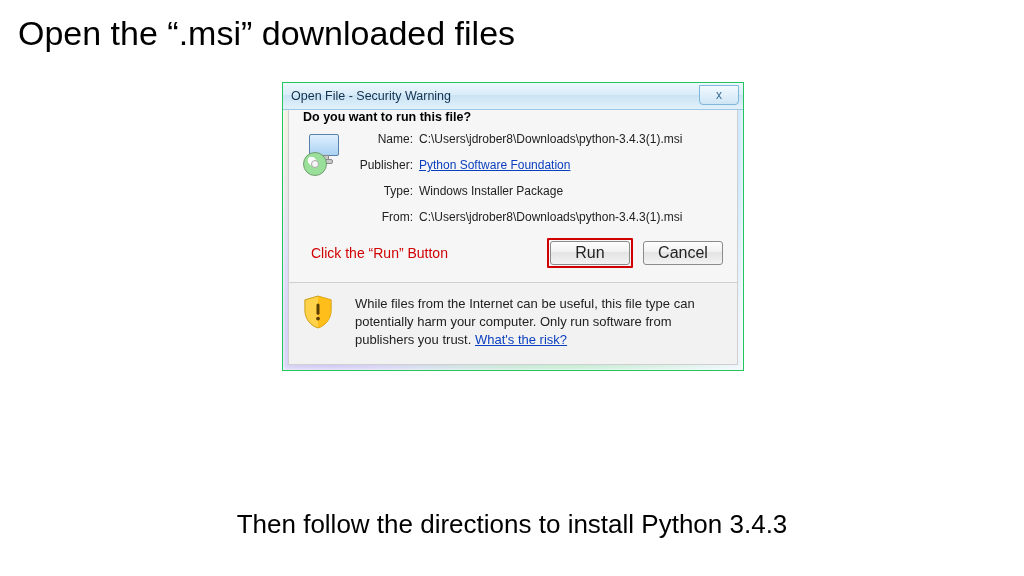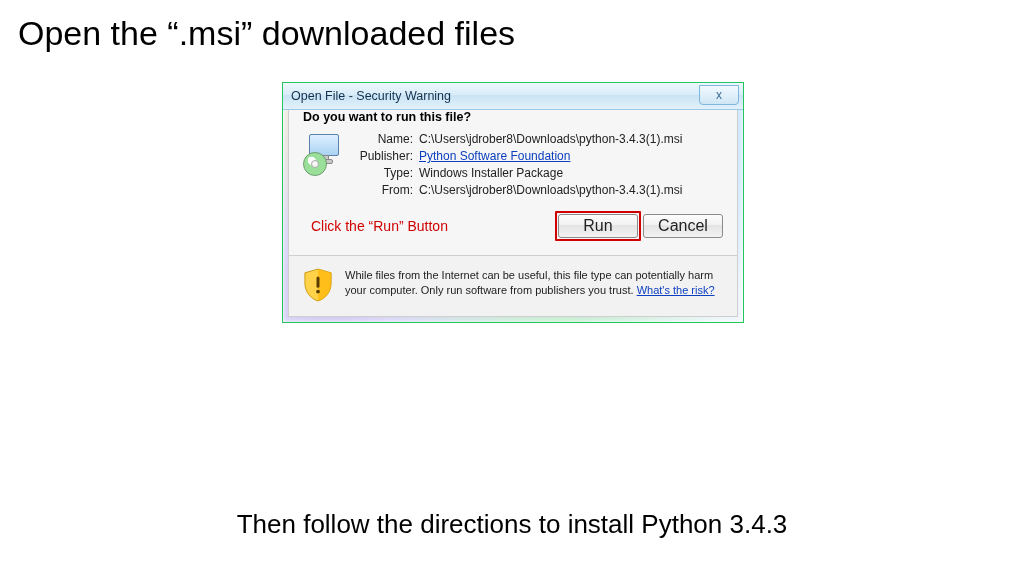--- a/index.html
+++ b/index.html
@@ -94,21 +94,21 @@
   .prompt {
     font-size: 12.5px;
     font-weight: 700;
     color: #000;
     padding: 0 14px 8px 14px;
   }
 
   .info-grid {
     display: grid;
     grid-template-columns: 56px 60px auto;
-    row-gap: 3px;
+    row-gap: 12px;
     padding: 0 14px 4px 14px;
     font-size: 12px;
     color: #222;
   }
   .icon-cell { grid-row: 1 / span 4; }
   .lbl { text-align: right; padding-right: 6px; color: #222; }
   .val { }
   .val a { color: #0a3fbf; text-decoration: underline; cursor: pointer; }
 
   .run-icon {
@@ -142,21 +142,21 @@
     position: absolute;
     left: 7px; top: 7px; width: 6px; height: 6px;
     background: #f6f6f6; border: 1px solid #aaa;
     border-radius: 50%;
   }
 
   .btn-row {
     display: flex;
     align-items: center;
     padding: 10px 14px 14px 14px;
-    gap: 2px;
+    gap: 10px;
   }
   .annotation {
     color: #d00000;
     font-size: 14px;
     padding-left: 8px;
     flex: 1;
   }
   .win-btn {
     width: 78px;
     height: 22px;
@@ -179,22 +179,22 @@
   .divider {
     height: 1px;
     background: #cfcfcf;
     margin: 0;
   }
 
   .footer-panel {
     display: flex;
     padding: 12px 14px 14px 14px;
     background: #f2f2f2;
-    gap: 12px;
-    font-size: 11px;
+    gap: 22px;
+    font-size: 13px;
     color: #222;
   }
   .shield {
     width: 30px; height: 34px; flex: none;
     position: relative;
   }
   .shield svg { width: 30px; height: 34px; display: block; }
   .footer-text { line-height: 1.4; }
   .footer-text a { color: #0a3fbf; text-decoration: underline; cursor: pointer; }
 </style>

